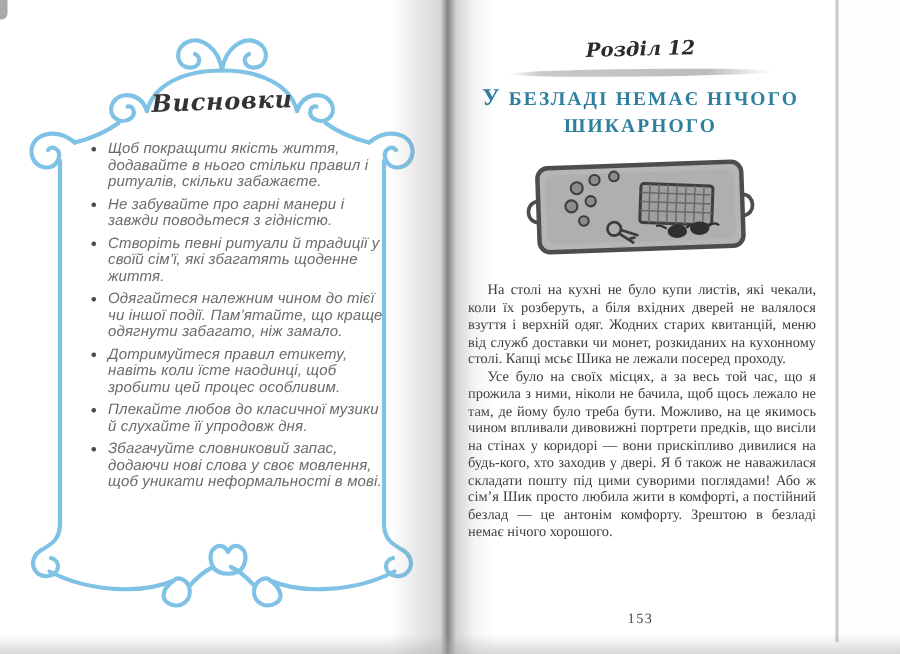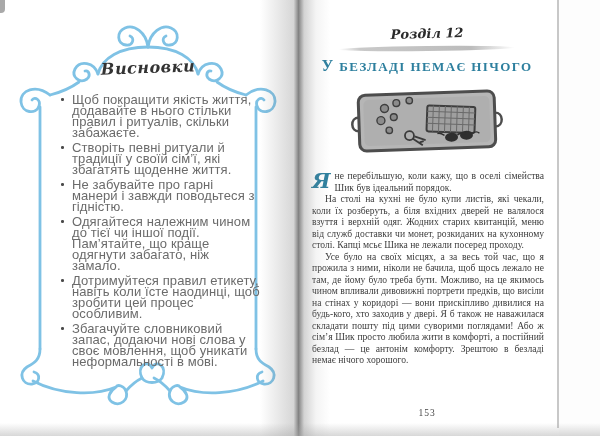--- a/index.html
+++ b/index.html
@@ -12,22 +12,22 @@
   .page-left { position:absolute; left:0; top:0; width:296px; height:436px; background:#fff; }
   .frame-svg { position:absolute; left:0; top:0; }
   .conclusions-heading {
     position:absolute; top:58px; left:0; width:296px; text-align:center;
     font-family:"DejaVu Serif", serif; font-style:italic; font-weight:bold;
     font-size:16px; color:#333; transform:rotate(-2deg); letter-spacing:0.5px;
   }
   .bullets { position:absolute; left:60px; top:94px; width:200px; margin:0; padding:0; }
   .bullets li {
     list-style:none; position:relative; padding-left:12px; margin:0 0 4px 0;
-    font-family:"Liberation Sans", sans-serif; font-size:13px; line-height:11px;
-    color:#6b6b6b; letter-spacing:0.1px;
+    font-family:"Liberation Sans", sans-serif; font-size:10px; line-height:11px;
+    color:#6b6b6b; letter-spacing:0.1px;font-style:italic;
   }
   .bullets li::before {
     content:""; position:absolute; left:1px; top:4px; width:2.6px; height:2.6px;
     border-radius:50%; background:#4a4a4a;
   }
 
   
   .page-right { position:absolute; left:296px; top:0; width:262px; height:436px; background:#fff; }
   .chapter-label {
     margin-top:26px; text-align:center;
@@ -116,36 +116,38 @@
       <path d="M 263 381 C 236 395 201 396 180 387 C 186 391 190 398 184 402 C 176 407 167 400 170 391 C 172 386 178 384 180 387"></path>
       <path d="M 170 391 C 164 384 158 380 154 378"></path>
 
       <path d="M 142 378 C 136 366 148 359 152 368 C 156 359 168 366 162 378 C 158 384 146 384 142 378"></path>
     </svg>
 
     <div class="conclusions-heading">Висновки</div>
 
     <ul class="bullets">
       <li>Щоб покращити якість життя, додавайте в нього стільки правил і ритуалів, скільки забажаєте.</li>
+      <li>Не забувайте про гарні манери і завжди поводьтеся з гідністю.</li>
       <li>Створіть певні ритуали й традиції у своїй сім’ї, які збагатять щоденне життя.</li>
-      <li>Не забувайте про гарні манери і завжди поводьтеся з гідністю.</li>
       <li>Одягайтеся належним чином до тієї чи іншої події. Пам’ятайте, що краще одягнути забагато, ніж замало.</li>
       <li>Дотримуйтеся правил етикету, навіть коли їсте наодинці, щоб зробити цей процес особливим.</li>
+      <li>Плекайте любов до класичної музики й слухайте її упродовж дня.</li>
       <li>Збагачуйте словниковий запас, додаючи нові слова у своє мовлення, щоб уникати неформальності в мові.</li>
     </ul>
   </div>
 
   <div class="page-right">
 
     <div class="chapter-label">Розділ 12</div>
 
     <div class="brush-stroke"></div>
 
     <div class="chapter-title">
       <div class="tl1">У БЕЗЛАДІ НЕМАЄ НІЧОГО</div>
+      <div class="tl2">ШИКАРНОГО</div>
     </div>
 
     <div class="tray-wrap">
       <svg width="160" height="74" viewBox="0 0 160 74" fill="none">
         <g transform="rotate(-2 80 37)">
           <rect x="12" y="8" width="136" height="56" rx="7" fill="#b6b6b6" stroke="#4d4d4d" stroke-width="3"></rect>
           <rect x="17" y="13" width="126" height="46" rx="5" fill="#acacac" opacity="0.7"></rect>
           <path d="M12 30 C 3 30 3 44 12 44" stroke="#4d4d4d" stroke-width="2.5"></path>
           <path d="M148 30 C 157 30 157 44 148 44" stroke="#4d4d4d" stroke-width="2.5"></path>
           <g fill="#8c8c8c" stroke="#3e3e3e" stroke-width="1.4">
@@ -169,21 +171,20 @@
             <ellipse cx="104" cy="53" rx="6.5" ry="4.5" fill="#2f2f2f"></ellipse>
             <ellipse cx="119" cy="51.5" rx="6.5" ry="4.5" fill="#2f2f2f"></ellipse>
             <path d="M110 51 C 112 49 115 49 118 50" stroke="#2f2f2f" stroke-width="1.6"></path>
             <path d="M97 51 C 94 49 92 48 90 49 M125 50 C 128 48 130 48 132 50" stroke="#2f2f2f" stroke-width="1.4"></path>
           </g>
         </g>
       </svg>
     </div>
 
     <div class="body-text">
-      <p class="first"><span class="dropcap">Я</span><span>не перебільшую, коли кажу, що в оселі сімейства Шик був ідеальний порядок.</span></p>
       <p>На столі на кухні не було купи листів, які чекали, коли їх розберуть, а біля вхідних дверей не валялося взуття і верхній одяг. Жодних старих квитанцій, меню від служб доставки чи монет, розкиданих на кухонному столі. Капці мсьє Шика не лежали посеред проходу.</p>
       <p>Усе було на своїх місцях, а за весь той час, що я прожила з ними, ніколи не бачила, щоб щось лежало не там, де йому було треба бути. Можливо, на це якимось чином впливали дивовижні портрети предків, що висіли на стінах у коридорі — вони прискіпливо дивилися на будь-кого, хто заходив у двері. Я б також не наважилася складати пошту під цими суворими поглядами! Або ж сім’я Шик просто любила жити в комфорті, а постійний безлад — це антонім комфорту. Зрештою в безладі немає нічого хорошого.</p>
     </div>
 
     <div class="page-number">153</div>
   </div>
 
   <div class="gutter"></div>
   <div class="right-margin"></div>
   <div class="page-edge-right"></div>

